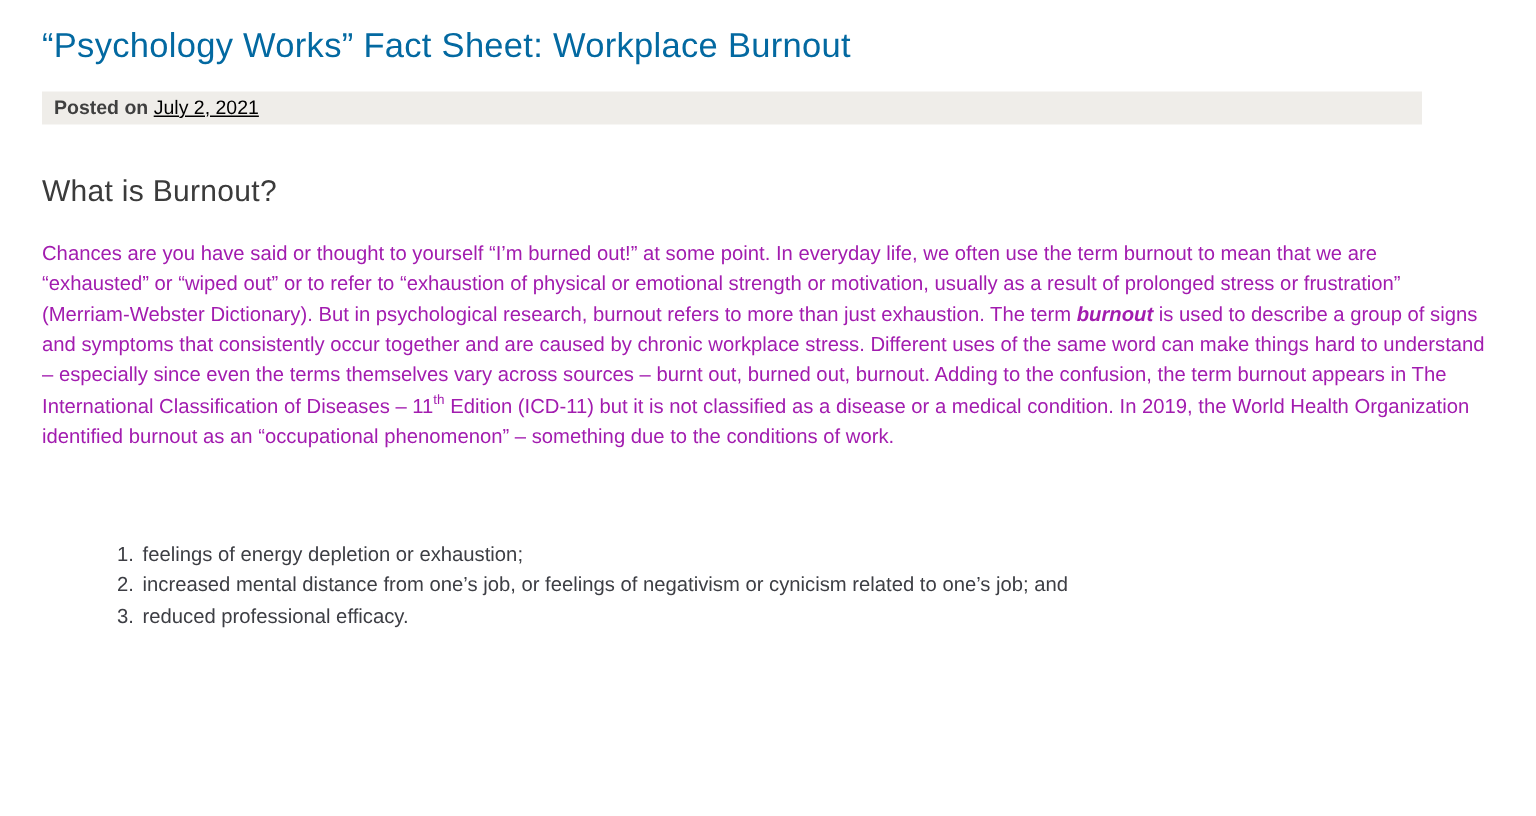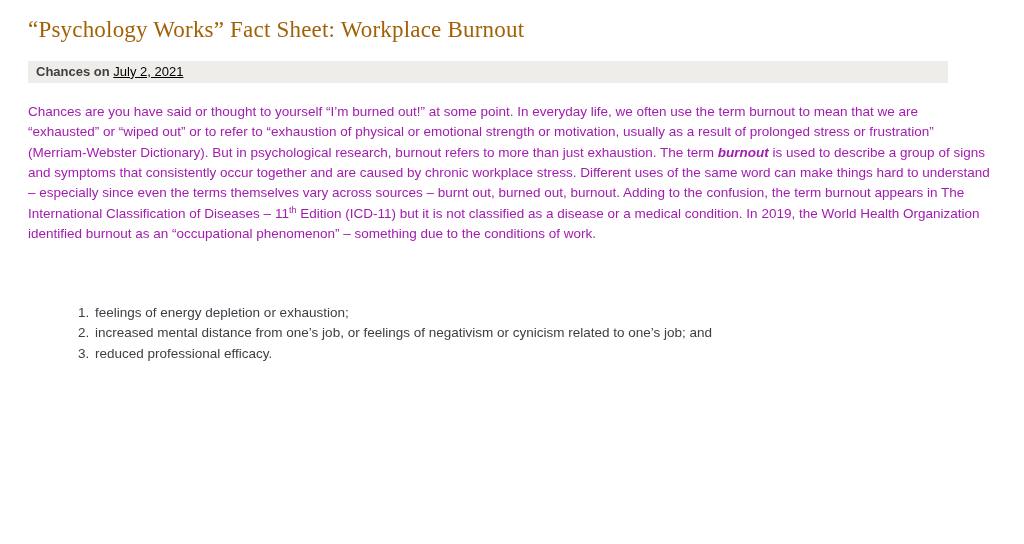--- a/index.html
+++ b/index.html
@@ -11,24 +11,23 @@
   }
   .page {
     position: relative;
     width: 1024px; height: 544px;
     padding: 0 34px 0 28px;
   }
   h1.page-title {
     margin-top: 16px;
     font-size: 23px;
     font-weight: 400;
-    color: #a16207;
+    color: #0369a1;
     letter-spacing: 0.2px;
     line-height: 1.25;
-    font-family: Liberation Serif, serif;
   }
   .posted-bar {
     margin-top: 16px;
     width: 920px;
     background: #efede9;
     padding: 3px 8px 4px 8px;
     font-size: 13px;
     color: #3f3f3f;
   }
   .posted-label { font-weight: 600; }
@@ -67,24 +66,25 @@
   ol.dimensions-list li { padding-left: 2px; }
 </style>
 </head>
 <body>
 
 <div class="page">
 
   <h1 class="page-title">“Psychology Works” Fact Sheet: Workplace Burnout</h1>
 
   <div class="posted-bar">
-    <span class="posted-label">Chances on</span>
+    <span class="posted-label">Posted on</span>
     <a href="#" class="posted-date">July 2, 2021</a>
   </div>
 
+  <h2 class="section-heading">What is Burnout?</h2>
 
   <p class="body-text p-intro"><span>Chances are you have said or thought to yourself “I’m burned out!” at some point. In everyday life, we often use the term burnout to mean that we are “exhausted” or “wiped out” or to refer to “exhaustion of physical or emotional strength or motivation, usually as a result of prolonged stress or frustration” (Merriam-Webster Dictionary). But in psychological research, burnout refers to more than just exhaustion. The term </span><em class="term-bold-italic">burnout</em><span> is used to describe a group of signs and symptoms that consistently occur together and are caused by chronic workplace stress. Different uses of the same word can make things hard to understand – especially since even the terms themselves vary across sources – burnt out, burned out, burnout. Adding to the confusion, the term burnout appears in The International Classification of Diseases – 11</span><sup class="ordinal">th</sup><span> Edition (ICD-11) but it is not classified as a disease or a medical condition. In 2019, the World Health Organization identified burnout as an “occupational phenomenon” – something due to the conditions of work.</span></p>
 
 
   <ol class="dimensions-list">
     <li>feelings of energy depletion or exhaustion;</li>
     <li>increased mental distance from one’s job, or feelings of negativism or cynicism related to one’s job; and</li>
     <li>reduced professional efficacy.</li>
   </ol>
 

